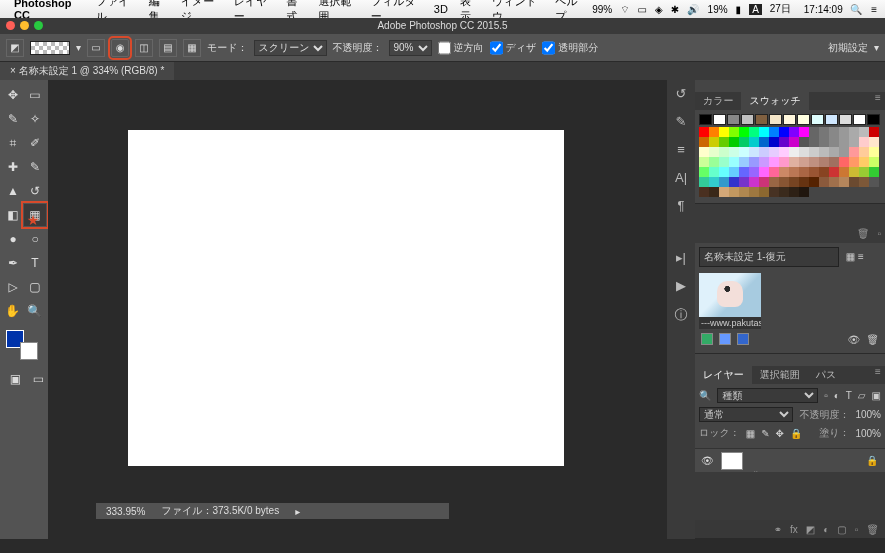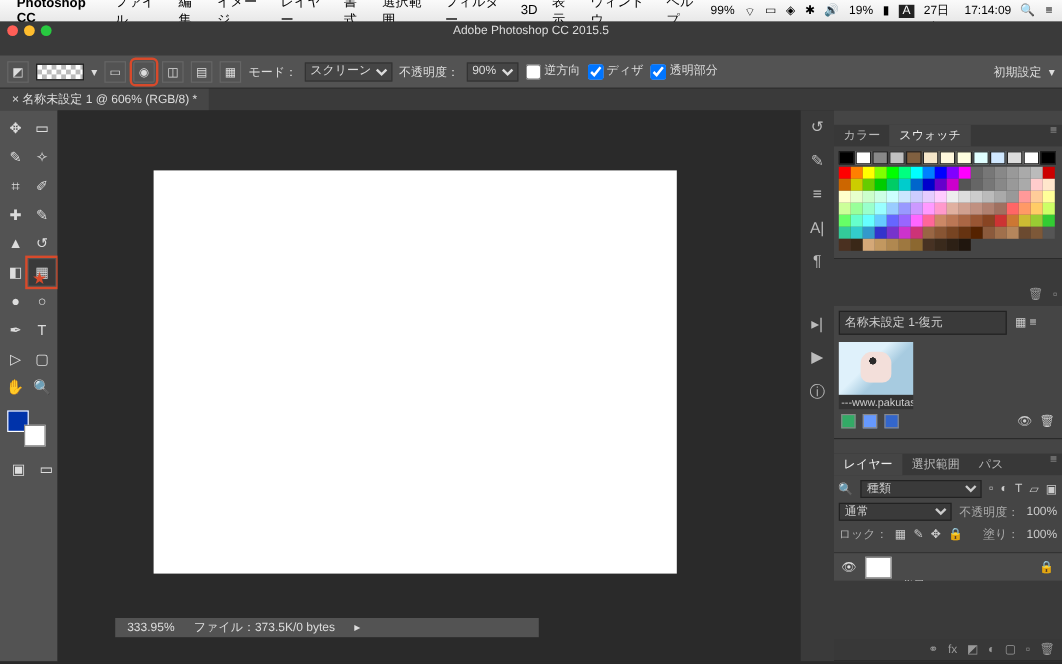--- a/index.html
+++ b/index.html
@@ -6,32 +6,32 @@
 body { width: 885px; height: 553px; background: #2a2a2a; overflow: hidden; font-size: 10px; color: #ccc; }
 
 
 .mac-menubar { height: 18px; background: linear-gradient(#fafafa,#e8e8e8); display: flex; align-items: center; padding: 0 8px; font-size: 11px; color: #000; }
 .mac-menubar .app-name { font-weight: bold; margin: 0 6px; }
 .mac-menubar .menu-item { margin: 0 6px; cursor: default; }
 .mac-menubar .right { margin-left: auto; display: flex; align-items: center; gap: 8px; }
 .mac-menubar .right span { font-size: 10px; }
 
 
-.window-titlebar { height: 28px; background: #3a3a3a; color: #ddd; text-align: center; font-size: 10px; line-height: 16px; position: relative; }
+.window-titlebar { height: 16px; background: #3a3a3a; color: #ddd; text-align: center; font-size: 10px; line-height: 16px; position: relative; }
 .traffic { position: absolute; left: 6px; top: 3px; display: flex; gap: 5px; }
 .traffic div { width: 9px; height: 9px; border-radius: 50%; }
 .traffic .r { background:#ff5f57; } .traffic .y { background:#ffbd2e; } .traffic .g { background:#28c940; }
 
 
 .options-bar { height: 28px; background: #535353; border-bottom: 1px solid #2a2a2a; display: flex; align-items: center; padding: 0 6px; gap: 6px; font-size: 10px; color: #ddd; }
 .options-bar .swatch-strip { width: 40px; height: 14px; background: repeating-conic-gradient(#bbb 0 25%, #fff 0 50%) 0 0/8px 8px; border: 1px solid #222; }
 .options-bar .icon-btn { width: 18px; height: 18px; border: 1px solid #666; display: flex; align-items: center; justify-content: center; background: #535353; font-size: 10px; }
 .options-bar .icon-btn.marked { outline: 2px solid #d84a2b; outline-offset: 1px; border-radius: 2px; }
 .options-bar select, .options-bar input { background: #454545; color: #ddd; border: 1px solid #333; font-size: 10px; height: 16px; }
-.options-bar .chk { display: flex; align-items: flex-start; gap: 3px; }
+.options-bar .chk { display: flex; align-items: center; gap: 3px; }
 .options-bar .spacer { flex: 1; }
 
 
 .doc-tabbar { height: 18px; background: #3a3a3a; }
 .doc-tab { display: inline-block; padding: 2px 10px; color: #ddd; font-size: 10px; background: #464646; }
 
 
 .workspace { display: flex; height: 459px; }
 
 
@@ -162,21 +162,21 @@
   <label class="chk">
       <input type="checkbox" checked="" style="">
       <span>透明部分</span>
     </label>
   <div class="spacer"></div>
   <span>初期設定</span>
   <span>▾</span>
 </div>
 
 <div class="doc-tabbar">
-  <div class="doc-tab">× <span>名称未設定 1 @ 606% (RGB/8) *</span></div>
+  <div class="doc-tab">× <span>名称未設定 1 @ 334% (RGB/8) *</span></div>
 </div>
 
 <div class="workspace">
 
   <div class="tools">
     <div class="tool">✥</div>
     <div class="tool">▭</div>
     <div class="tool">✎</div>
     <div class="tool">✧</div>
     <div class="tool">⌗</div>

